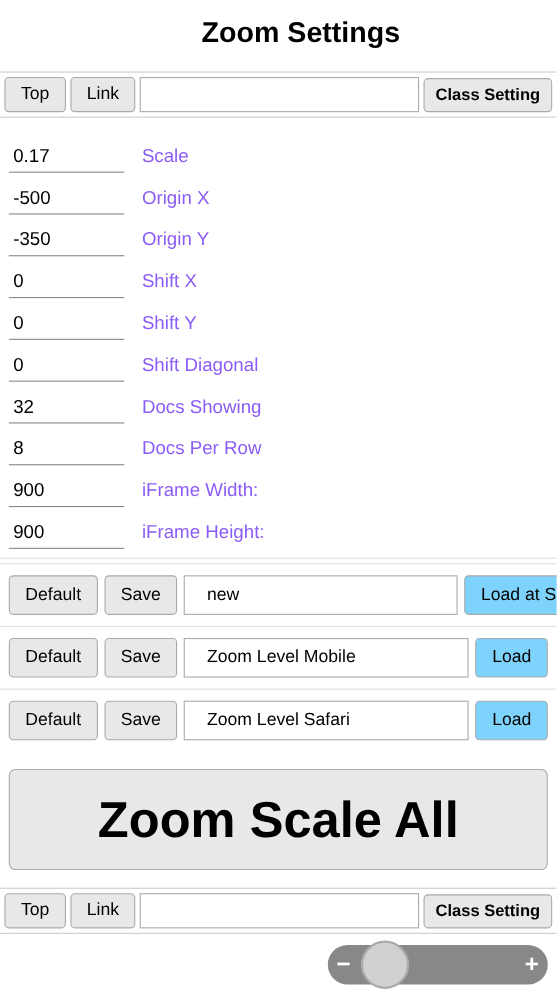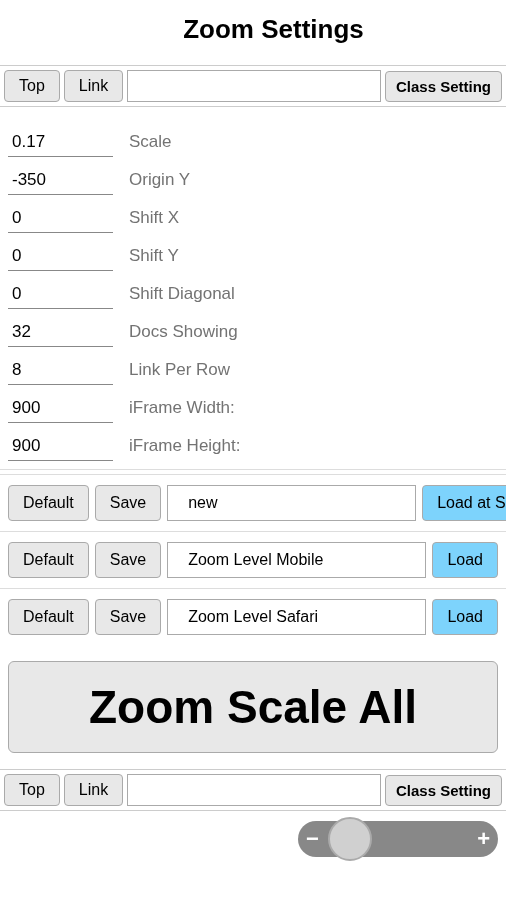--- a/index.html
+++ b/index.html
@@ -68,21 +68,21 @@
       width: 105px;
       height: 30px;
       border: none;
       border-bottom: 1px solid #888;
       font-size: 17px;
       padding: 2px 4px;
       background: transparent;
     }
     .settings-table td:last-child {
       font-size: 17px;
-      color: #737373;
+      color: #8b5cf6;
     }
     .action-row {
       display: flex;
       align-items: flex-end;
       gap: 6px;
       padding: 10px 8px;
       border-top: 1px solid #ddd;
     }
     .action-btn {
       padding: 8px 14px;
@@ -188,20 +188,24 @@
   <button class="nav-class-btn">Class Setting</button>
 </div>
 
 <table class="settings-table">
   <tbody id="settings-tbody">
       <tr>
     <td><input type="text" value="0.17" style="width: 105px; height: 30px; border-top: none; border-right: none; border-left: none; border-image: initial; border-bottom: 1px solid rgb(136, 136, 136); font-size: 17px; padding: 2px 4px; background: transparent;"></td>
     <td style="font-size:17px;">Scale</td>
   </tr>
       <tr>
+    <td><input type="text" value="-500" style="width: 105px; height: 30px; border-top: none; border-right: none; border-left: none; border-image: initial; border-bottom: 1px solid rgb(136, 136, 136); font-size: 17px; padding: 2px 4px; background: transparent;"></td>
+    <td style="font-size:17px;">Origin X</td>
+  </tr>
+      <tr>
     <td><input type="text" value="-350" style="width: 105px; height: 30px; border-top: none; border-right: none; border-left: none; border-image: initial; border-bottom: 1px solid rgb(136, 136, 136); font-size: 17px; padding: 2px 4px; background: transparent;"></td>
     <td style="font-size:17px;">Origin Y</td>
   </tr>
       <tr>
     <td><input type="text" value="0" style="width: 105px; height: 30px; border-top: none; border-right: none; border-left: none; border-image: initial; border-bottom: 1px solid rgb(136, 136, 136); font-size: 17px; padding: 2px 4px; background: transparent;"></td>
     <td style="font-size:17px;">Shift X</td>
   </tr>
       <tr>
     <td><input type="text" value="0" style="width: 105px; height: 30px; border-top: none; border-right: none; border-left: none; border-image: initial; border-bottom: 1px solid rgb(136, 136, 136); font-size: 17px; padding: 2px 4px; background: transparent;"></td>
     <td style="font-size:17px;">Shift Y</td>
@@ -209,21 +213,21 @@
       <tr>
     <td><input type="text" value="0" style="width: 105px; height: 30px; border-top: none; border-right: none; border-left: none; border-image: initial; border-bottom: 1px solid rgb(136, 136, 136); font-size: 17px; padding: 2px 4px; background: transparent;"></td>
     <td style="font-size:17px;">Shift Diagonal</td>
   </tr>
       <tr>
     <td><input type="text" value="32" style="width: 105px; height: 30px; border-top: none; border-right: none; border-left: none; border-image: initial; border-bottom: 1px solid rgb(136, 136, 136); font-size: 17px; padding: 2px 4px; background: transparent;"></td>
     <td style="font-size:17px;">Docs Showing</td>
   </tr>
       <tr>
     <td><input type="text" value="8" style="width: 105px; height: 30px; border-top: none; border-right: none; border-left: none; border-image: initial; border-bottom: 1px solid rgb(136, 136, 136); font-size: 17px; padding: 2px 4px; background: transparent;"></td>
-    <td style="font-size:17px;">Link Per Row</td>
+    <td style="font-size:17px;">Docs Per Row</td>
   </tr>
       <tr>
     <td><input type="text" value="900" style="width: 105px; height: 30px; border-top: none; border-right: none; border-left: none; border-image: initial; border-bottom: 1px solid rgb(136, 136, 136); font-size: 17px; padding: 2px 4px; background: transparent;"></td>
     <td style="font-size:17px;">iFrame Width:</td>
   </tr>
       <tr>
     <td><input type="text" value="900" style="width: 105px; height: 30px; border-top: none; border-right: none; border-left: none; border-image: initial; border-bottom: 1px solid rgb(136, 136, 136); font-size: 17px; padding: 2px 4px; background: transparent;"></td>
     <td style="font-size:17px;">iFrame Height:</td>
   </tr>
     </tbody>

